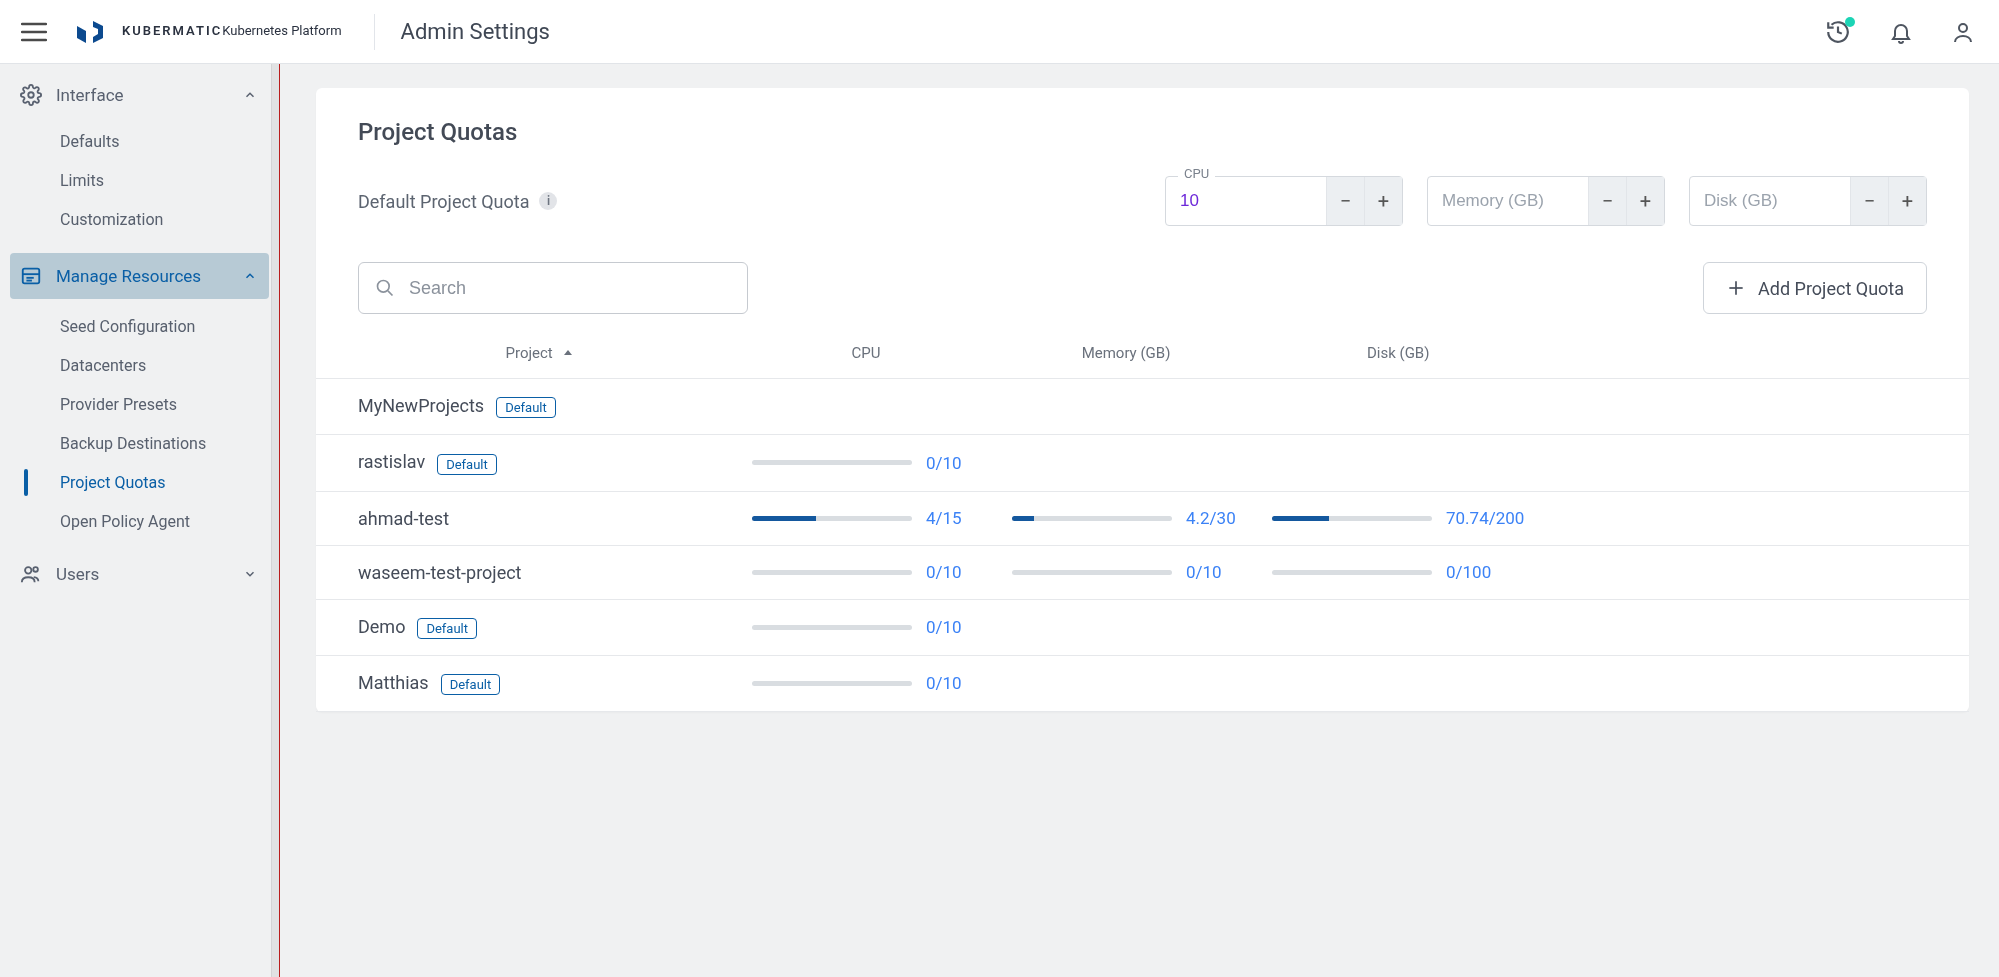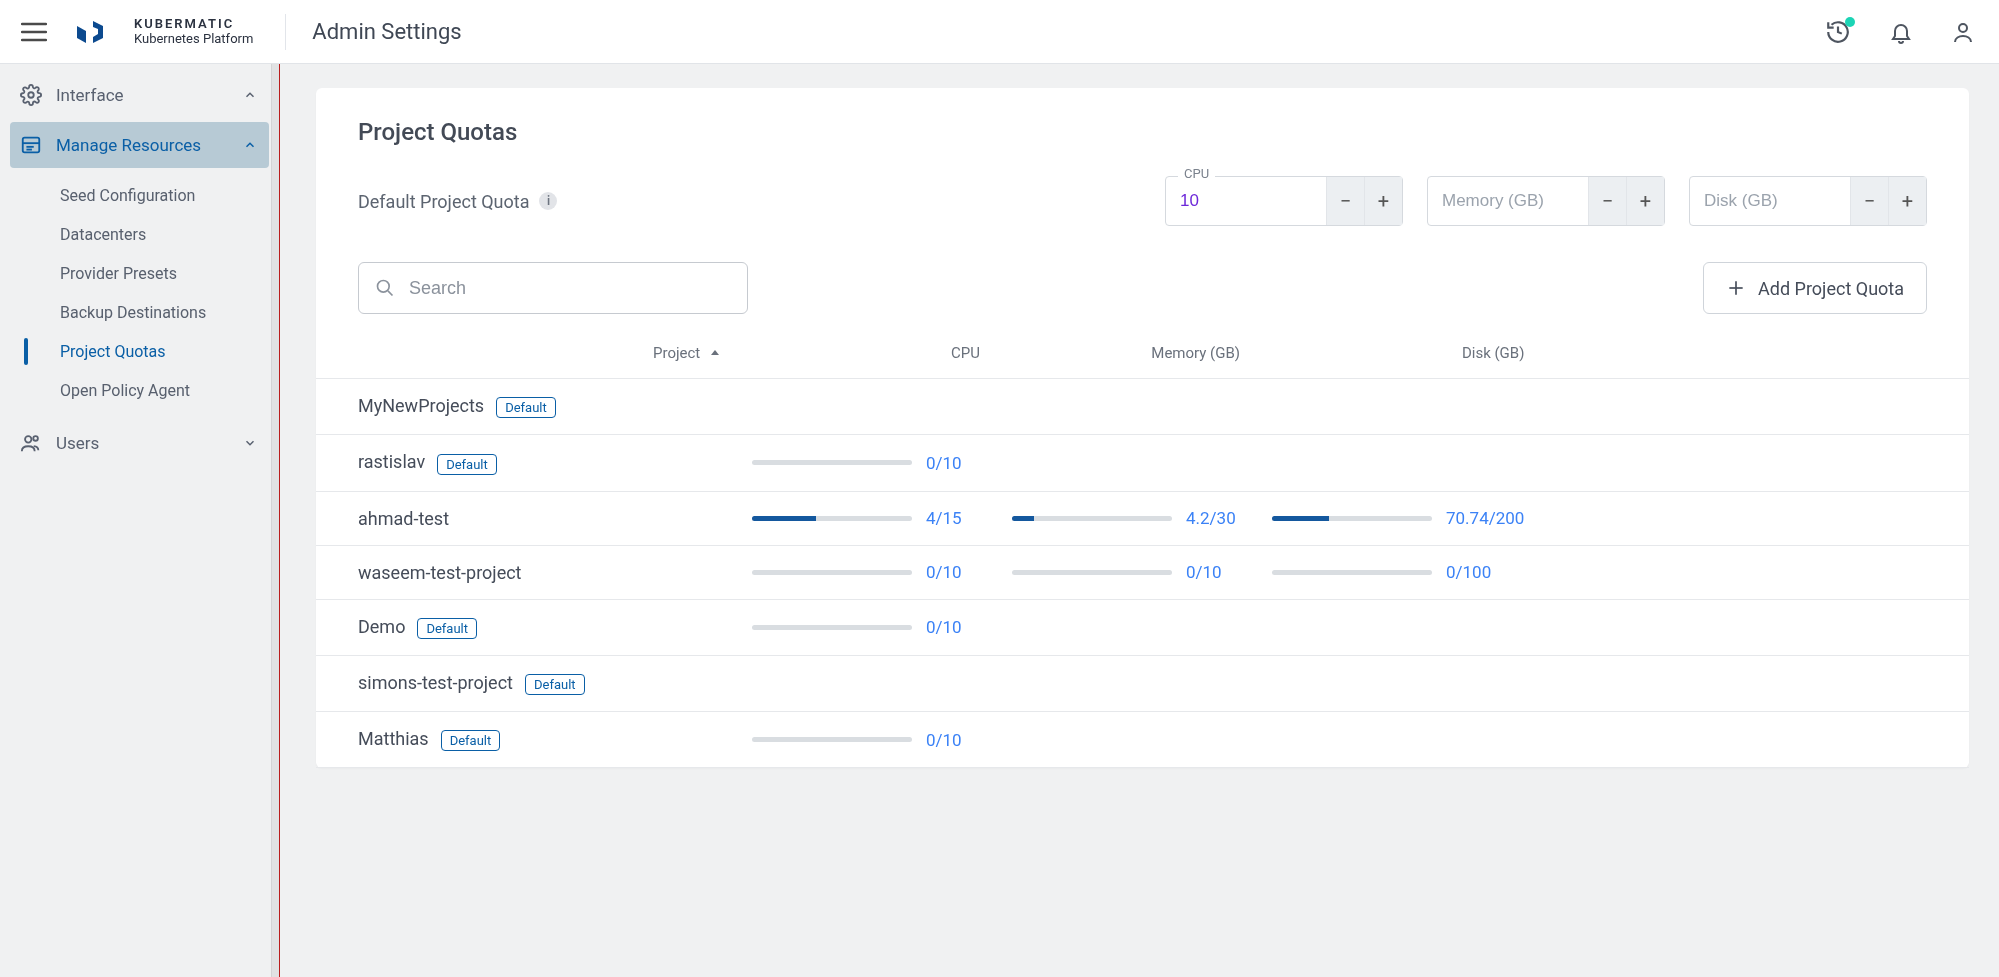--- a/index.html
+++ b/index.html
@@ -37,21 +37,21 @@
     padding:0 24px 0 18px;
     border-bottom:1px solid var(--border);
     position:relative;
   }
   .hamburger{
     width:32px;height:32px;display:flex;align-items:center;justify-content:center;
     cursor:pointer;color:#4a4a4a;
   }
   .logo-wrap{display:flex;align-items:center;gap:14px;}
   .logo{width:36px;height:36px;display:flex;align-items:center;justify-content:center;}
-  .logo-text{display:flex;flex-direction:column;line-height:1.1;margin-left:12px;}
+  .logo-text{display:flex;flex-direction:row;line-height:1.1;}
   .logo-text .t1{font-weight:600;letter-spacing:2px;font-size:13px;color:#2b3240;}
   .logo-text .t2{font-size:13px;color:#2b3240;font-weight:400;}
   .vline{width:1px;height:36px;background:#e2e5ea;margin:0 4px 0 10px;}
   .page-title{font-size:22px;color:#3f4754;font-weight:400;}
   .header-spacer{flex:1;}
   .header-icons{display:flex;gap:38px;align-items:center;color:#5a6270;}
   .header-icon{position:relative;cursor:pointer;display:flex;align-items:center;}
   .dot{position:absolute;top:-2px;right:-4px;width:10px;height:10px;border-radius:50%;background:var(--dot);}
 
   
@@ -131,21 +131,21 @@
   .search input::placeholder{color:#8b929c;}
   .toolbar-spacer{flex:1;}
   .add-btn{
     display:flex;align-items:center;gap:12px;border:1px solid #cfd4da;border-radius:6px;height:52px;
     padding:0 22px;font-size:18px;color:#454c59;cursor:pointer;background:#fff;
   }
 
   
   table{width:100%;border-collapse:collapse;}
   thead th{
-    text-align:right;font-weight:400;font-size:15px;color:#6a717c;
+    text-align:center;font-weight:400;font-size:15px;color:#6a717c;
     padding:10px 16px 16px 16px;border-bottom:1px solid var(--line);
   }
   thead th:first-child{padding-left:42px;}
   tbody td{
     padding:16px 16px;border-bottom:1px solid var(--line);vertical-align:middle;
   }
   tbody td:first-child{padding-left:42px;}
   .project-name{font-size:18px;color:#454c59;margin-right:10px;}
   .badge{
     display:inline-block;border:1px solid var(--accent);color:var(--accent);font-size:13px;
@@ -222,20 +222,25 @@
                 <circle cx="12" cy="12" r="3"></circle>
                 <path d="M19.4 15a1.7 1.7 0 00.3 1.8l.1.1a2 2 0 11-2.8 2.8l-.1-.1a1.7 1.7 0 00-1.8-.3 1.7 1.7 0 00-1 1.5V21a2 2 0 11-4 0v-.1a1.7 1.7 0 00-1-1.5 1.7 1.7 0 00-1.8.3l-.1.1a2 2 0 11-2.8-2.8l.1-.1a1.7 1.7 0 00.3-1.8 1.7 1.7 0 00-1.5-1H3a2 2 0 110-4h.1a1.7 1.7 0 001.5-1 1.7 1.7 0 00-.3-1.8l-.1-.1a2 2 0 112.8-2.8l.1.1a1.7 1.7 0 001.8.3H9a1.7 1.7 0 001-1.5V3a2 2 0 114 0v.1a1.7 1.7 0 001 1.5 1.7 1.7 0 001.8-.3l.1-.1a2 2 0 112.8 2.8l-.1.1a1.7 1.7 0 00-.3 1.8V9a1.7 1.7 0 001.5 1H21a2 2 0 110 4h-.1a1.7 1.7 0 00-1.5 1z"></path>
               </svg>
             </span>
             <span class="label">Interface</span>
             <span class="chev">
               <svg width="14" height="14" viewBox="0 0 24 24" fill="none" stroke="currentColor" stroke-width="2.5">
                 <polyline points="6 15 12 9 18 15"></polyline>
               </svg>
             </span>
+          </div>
+          <div class="sb-items">
+            <div class="sb-link">Defaults</div>
+            <div class="sb-link">Limits</div>
+            <div class="sb-link">Customization</div>
           </div>
         </div>
         <div class="sb-group">
           <div class="sb-header selected">
             <span class="icon">
               <svg width="22" height="22" viewBox="0 0 24 24" fill="none" stroke="currentColor" stroke-width="2">
                 <rect x="3" y="4" width="18" height="16" rx="2"></rect>
                 <line x1="3" y1="10" x2="21" y2="10"></line>
                 <line x1="7" y1="14" x2="15" y2="14"></line>
                 <line x1="7" y1="17" x2="13" y2="17"></line>
@@ -430,27 +435,20 @@
                     <div class="fill" style="width:0%"></div>
                   </div>
                   <span class="metric-text">0/10</span>
                 </div>
               </td>
               <td></td>
               <td></td>
               <td></td>
             </tr>
             <tr>
-              <td><span class="project-name">simons-test-project</span><span class="badge">Default</span></td>
-              <td></td>
-              <td></td>
-              <td></td>
-              <td></td>
-            </tr>
-            <tr>
               <td><span class="project-name">Matthias</span><span class="badge">Default</span></td>
               <td>
                 <div class="metric">
                   <div class="bar">
                     <div class="fill" style="width:0%"></div>
                   </div>
                   <span class="metric-text">0/10</span>
                 </div>
               </td>
               <td></td>

